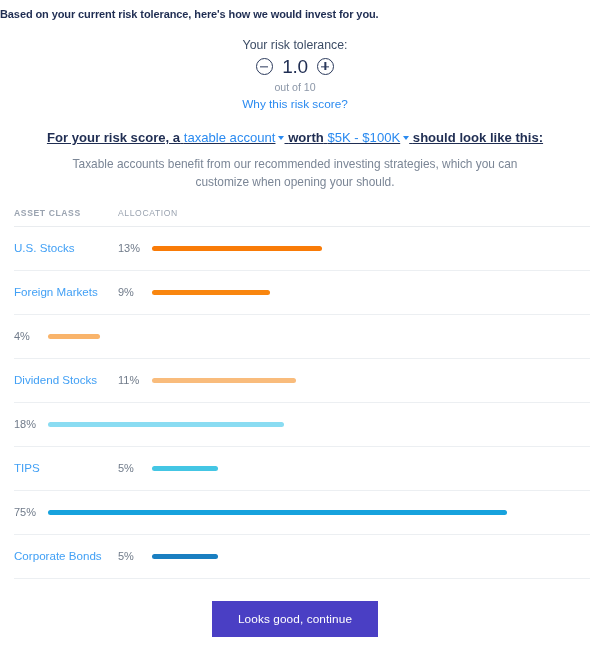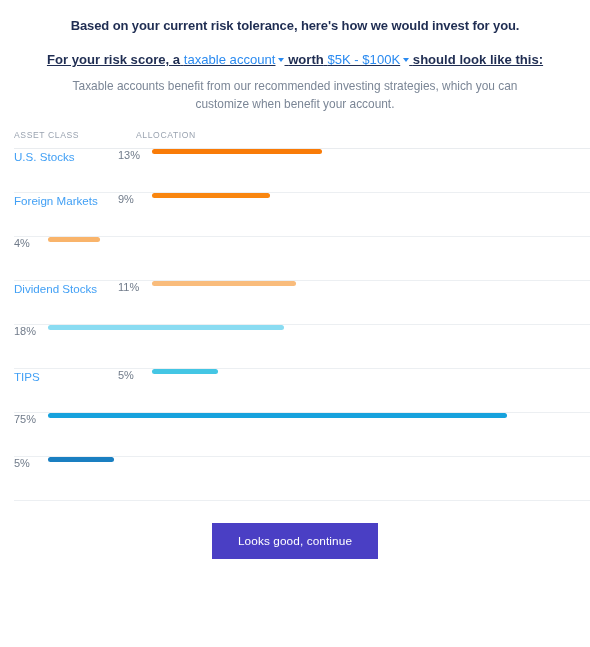--- a/index.html
+++ b/index.html
@@ -13,26 +13,25 @@
   }
   .page {
     position: relative;
     width: 590px;
     height: 647px;
     background: #ffffff;
   }
 
   
   .headline {
-    text-align: center;
-    font-size: 13px;
+    font-size: 11px;
     font-weight: bold;
     color: #1f2d52;
     letter-spacing: -0.1px;
-    padding-top: 18px;
+    padding-top: 8px;
   }
 
   
   .risk-block {
     text-align: center;
     margin-top: 18px;
   }
   .risk-label {
     font-size: 12.3px;
     color: #3d4d66;
@@ -133,27 +132,27 @@
     width: 590px;
   }
   .thead {
     display: flex;
     padding: 0 0 8px 14px;
     font-size: 8.6px;
     letter-spacing: 0.6px;
     color: #9aa3b0;
     text-transform: uppercase;
   }
-  .th-asset { width: 104px; }
-  .th-alloc { width: 100px; margin-left: 18px; }
+  .th-asset { width: 104px; font-weight: bold; }
+  .th-alloc { width: 100px; }
   .divider { height: 1px; background: #e9ecef; width: 576px; margin-left: 14px; }
 
   .row {
     display: flex;
-    align-items: flex-start;
+    align-items: center;
     min-height: 44px;
     border-bottom: 1px solid #eceff2;
     margin-left: 14px;
     width: 576px;
   }
   .row:last-child { border-bottom: 1px solid #eceff2; }
   .cell-asset {
     width: 104px;
     font-size: 11.6px;
     color: #42a0f5;
@@ -196,30 +195,40 @@
     letter-spacing: 0.1px;
   }
 </style>
 </head>
 <body>
 
 <div class="page">
 
   <div class="headline">Based on your current risk tolerance, here's how we would invest for you.</div>
 
+  <div class="risk-block">
+    <div class="risk-label">Your risk tolerance:</div>
+    <div class="stepper">
+      <span class="circle-btn minus"></span>
+      <span class="risk-value">1.0</span>
+      <span class="circle-btn plus"></span>
+    </div>
+    <div class="risk-outof">out of 10</div>
+    <div class="risk-why">Why this risk score?</div>
+  </div>
 
   <div class="sentence">
     <span>For your risk score, a</span>
     <span class="dd"><span>taxable account</span><span class="caret"></span></span>
     <span>worth</span>
     <span class="dd"><span>$5K - $100K</span><span class="caret"></span></span>
     <span>should look like this:</span>
   </div>
 
-  <div class="subtext">Taxable accounts benefit from our recommended investing strategies, which you can customize when benefit your account.</div>
+  <div class="subtext">Taxable accounts benefit from our recommended investing strategies, which you can customize when opening your should.</div>
 
   <div class="table">
     <div class="thead">
       <div class="th-asset">Asset class</div>
       <div class="th-alloc">Allocation</div>
     </div>
     <div class="divider"></div>
     <div id="rows">
         <div class="row">
           <div class="cell-asset">U.S. Stocks</div>
@@ -261,20 +270,21 @@
             <div class="bar" style="width: 65.5px; background: rgb(68, 198, 228);"></div>
           </div>
         </div>
         <div class="row">
           <div class="cell-pct">75%</div>
           <div class="bar-wrap">
             <div class="bar" style="width: 458.5px; background: rgb(23, 162, 221);"></div>
           </div>
         </div>
         <div class="row">
+          <div class="cell-asset">Corporate Bonds</div>
           <div class="cell-pct">5%</div>
           <div class="bar-wrap">
             <div class="bar" style="width: 65.5px; background: rgb(26, 127, 193);"></div>
           </div>
         </div>
       </div>
   </div>
 
   <div class="cta-wrap">
     <button class="cta">Looks good, continue</button>

